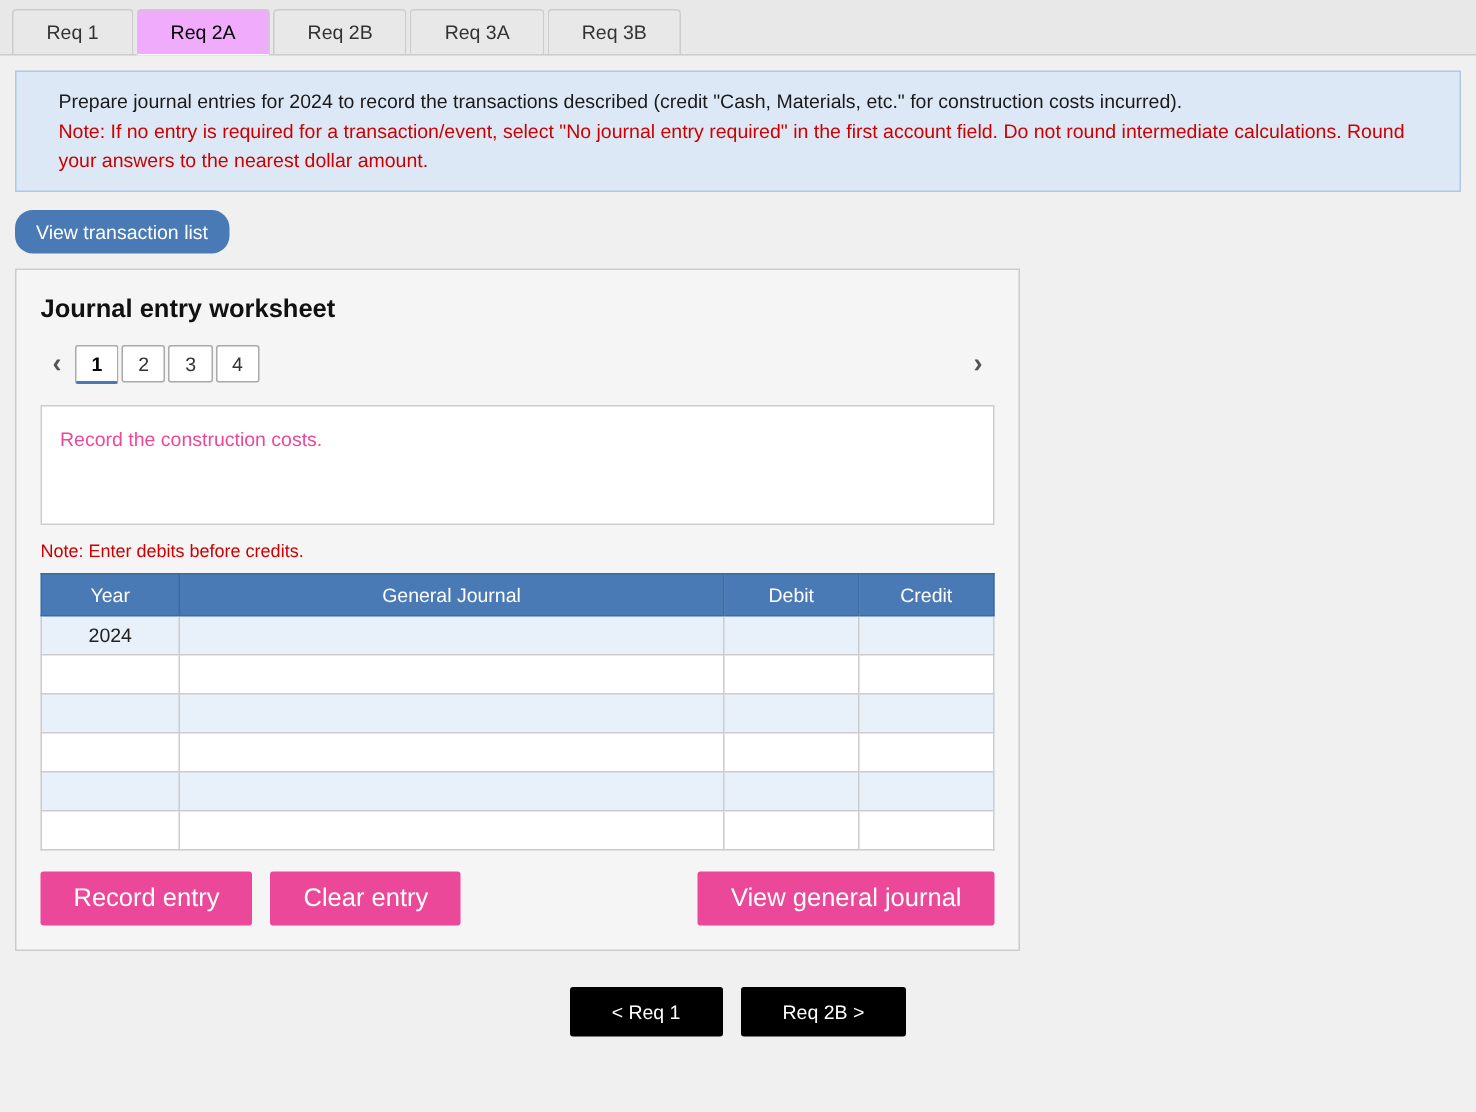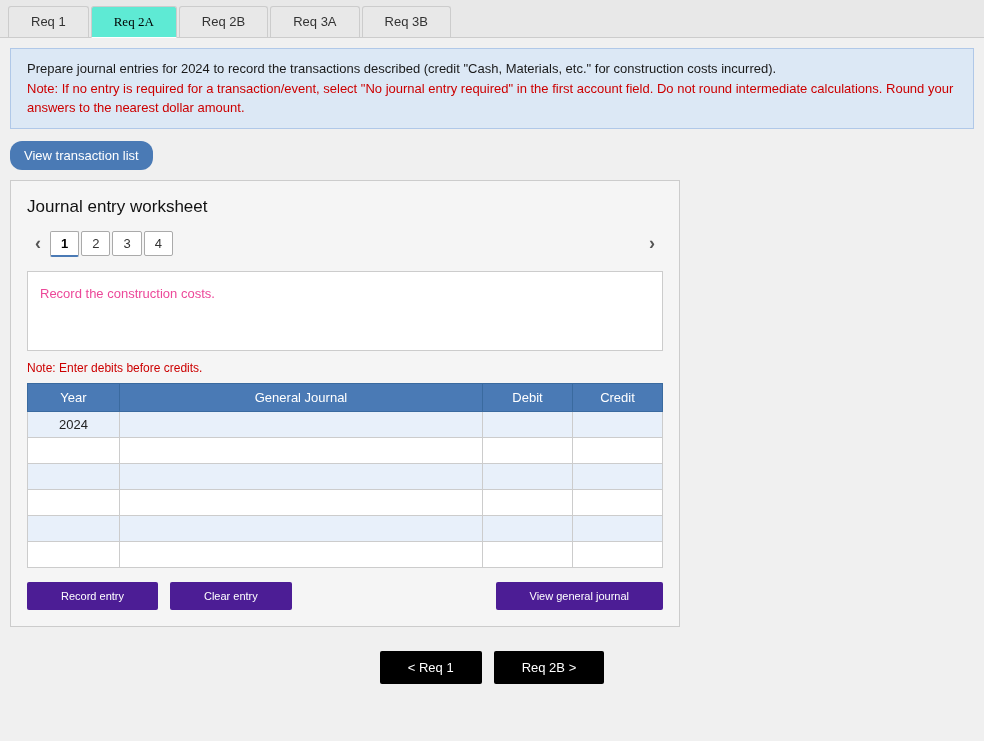--- a/index.html
+++ b/index.html
@@ -25,34 +25,33 @@
       border: 1px solid #ccc;
       border-bottom: none;
       background: #e8e8e8;
       cursor: pointer;
       margin-right: 2px;
       font-size: 13px;
       color: #333;
       border-radius: 3px 3px 0 0;
     }
     .tab.active {
-      background: #5eead4;
+      background: #f0abfc;
       border-bottom: 1px solid #fff;
       margin-bottom: -1px;
       font-weight: normal;
       color: #000;
-      font-family: Liberation Serif, serif;
     }
 
     
     .instructions {
       background: #dce8f5;
       border: 1px solid #b0c8e8;
       margin: 10px 10px 8px 10px;
-      padding: 10px 16px;
+      padding: 10px 28px;
       font-size: 13px;
       line-height: 1.5;
       color: #1a1a1a;
     }
     .instructions .red {
       color: #cc0000;
     }
 
     
     .view-transaction-btn {
@@ -71,21 +70,21 @@
     .worksheet-card {
       background: #f5f5f5;
       border: 1px solid #ccc;
       margin: 0 10px 10px 10px;
       padding: 16px 16px 16px 16px;
       width: 670px;
     }
 
     .worksheet-title {
       font-size: 17px;
-      font-weight: normal;
+      font-weight: bold;
       margin-bottom: 14px;
       color: #111;
     }
 
     
     .page-nav {
       display: flex;
       align-items: center;
       margin-bottom: 14px;
       gap: 0;
@@ -179,26 +178,26 @@
     .col-credit { width: 90px; }
 
     
     .ws-buttons {
       display: flex;
       gap: 12px;
       margin-top: 14px;
       align-items: center;
     }
     .ws-btn {
-      padding: 8px 34px;
-      background: #4c1d95;
+      padding: 8px 22px;
+      background: #ec4899;
       color: #fff;
       border: none;
       cursor: pointer;
-      font-size: 11px;
+      font-size: 17px;
       border-radius: 2px;
     }
     .ws-btn-right {
       margin-left: auto;
     }
 
     
     .bottom-nav {
       display: flex;
       justify-content: center;

